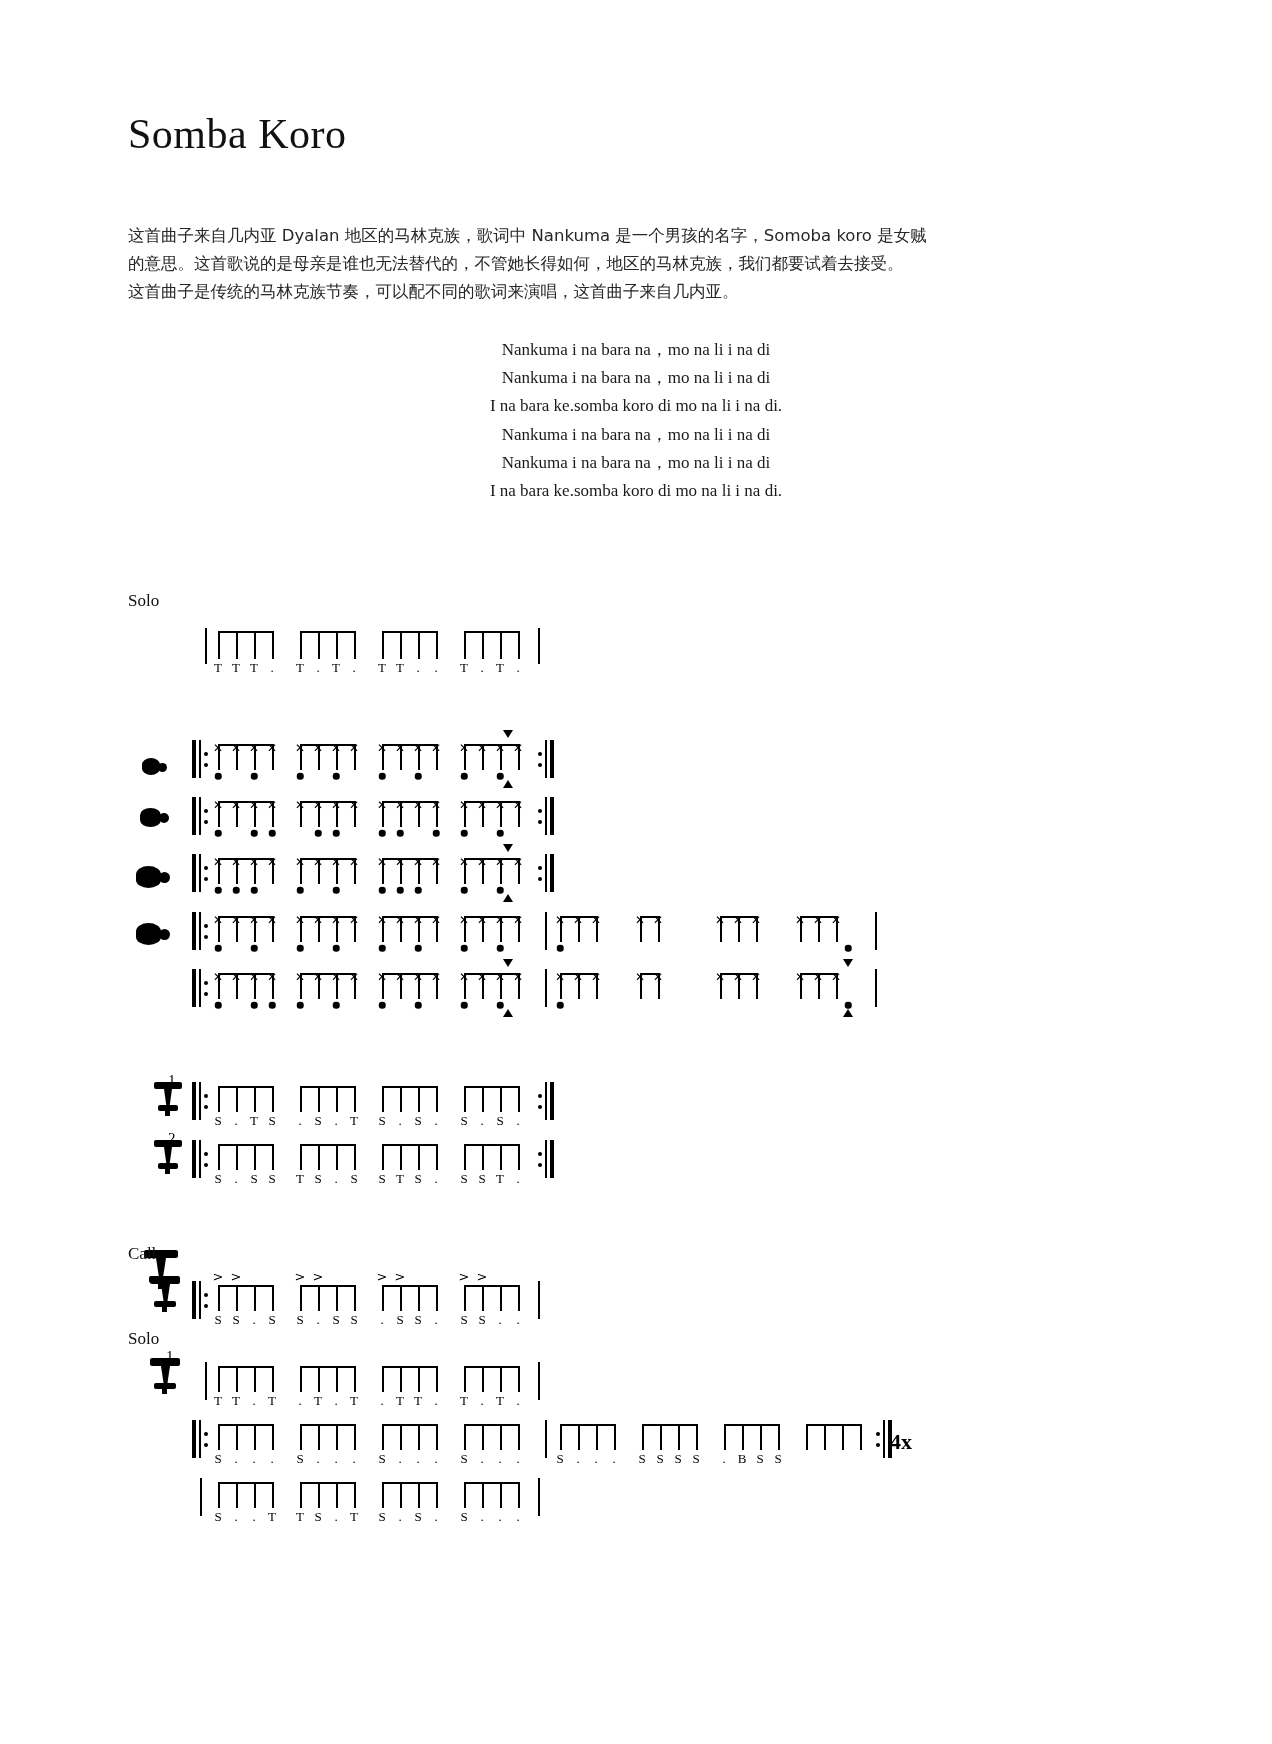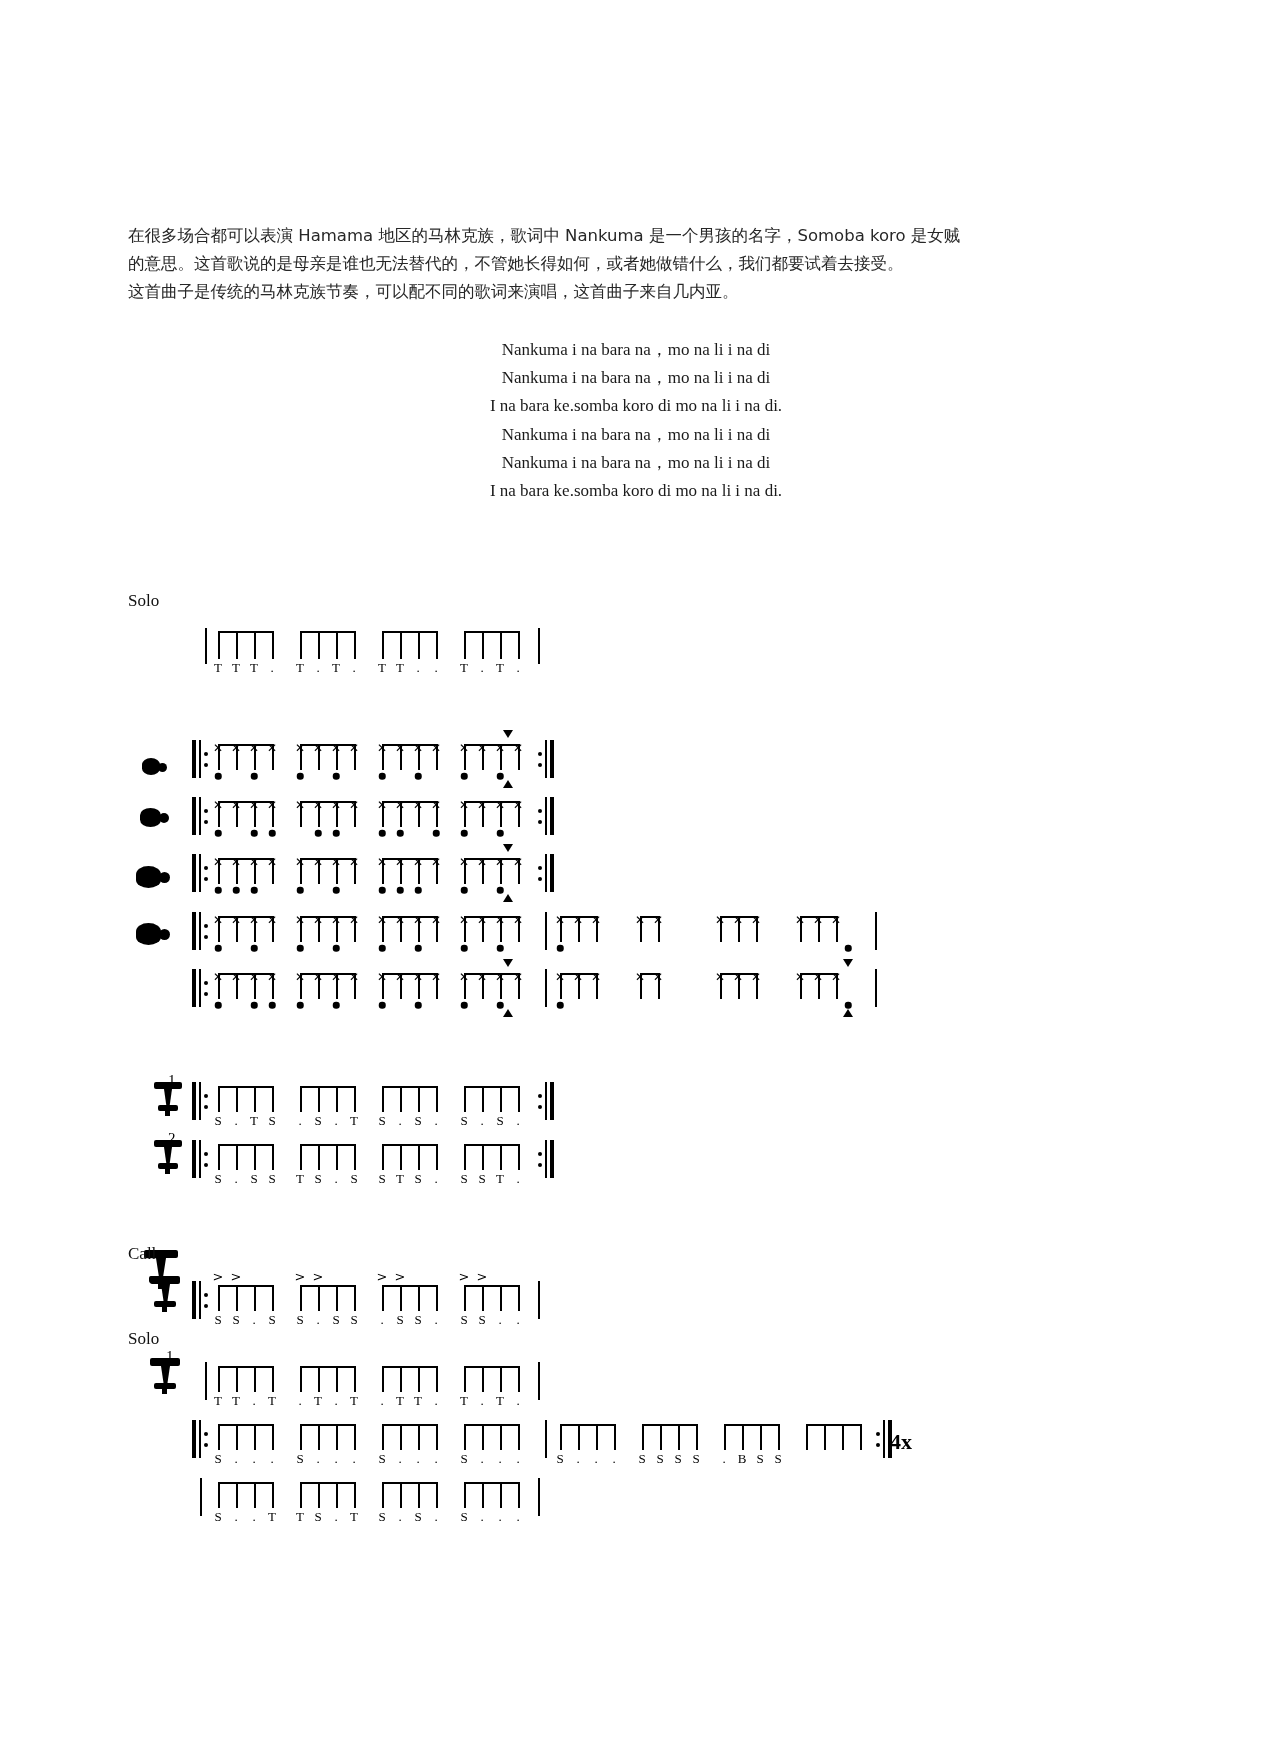--- a/index.html
+++ b/index.html
@@ -85,24 +85,25 @@
   .dunun .bell{position:absolute;background:#000;border-radius:50%;}
 
   .numlabel{position:absolute;font-family:"Liberation Serif",serif;font-size:15px;color:#000;}
   .reps{position:absolute;font-family:"Liberation Serif",serif;font-size:22px;font-weight:700;color:#000;}
 </style>
 </head>
 <body>
 
 <div class="page">
 
+  <div class="title">Somba Koro</div>
 
   <div class="desc">
-    <p>在很多场合都可以表演 Hamama 地区的马林克族，歌词中 Nankuma 是一个男孩的名字，Somoba koro 是女贼</p>
-    <p>的意思。这首歌说的是母亲是谁也无法替代的，不管她长得如何，或者她做错什么，我们都要试着去接受。</p>
+    <p>这首曲子来自几内亚 Dyalan 地区的马林克族，歌词中 Nankuma 是一个男孩的名字，Somoba koro 是女贼</p>
+    <p>的意思。这首歌说的是母亲是谁也无法替代的，不管她长得如何，地区的马林克族，我们都要试着去接受。</p>
     <p>这首曲子是传统的马林克族节奏，可以配不同的歌词来演唱，这首曲子来自几内亚。</p>
   </div>
 
   <div class="lyrics">
     <div>Nankuma i na bara na，mo na li i na di</div>
     <div>Nankuma i na bara na，mo na li i na di</div>
     <div>I na bara ke.somba koro di mo na li i na di.</div>
     <div>Nankuma i na bara na，mo na li i na di</div>
     <div>Nankuma i na bara na，mo na li i na di</div>
     <div>I na bara ke.somba koro di mo na li i na di.</div>

